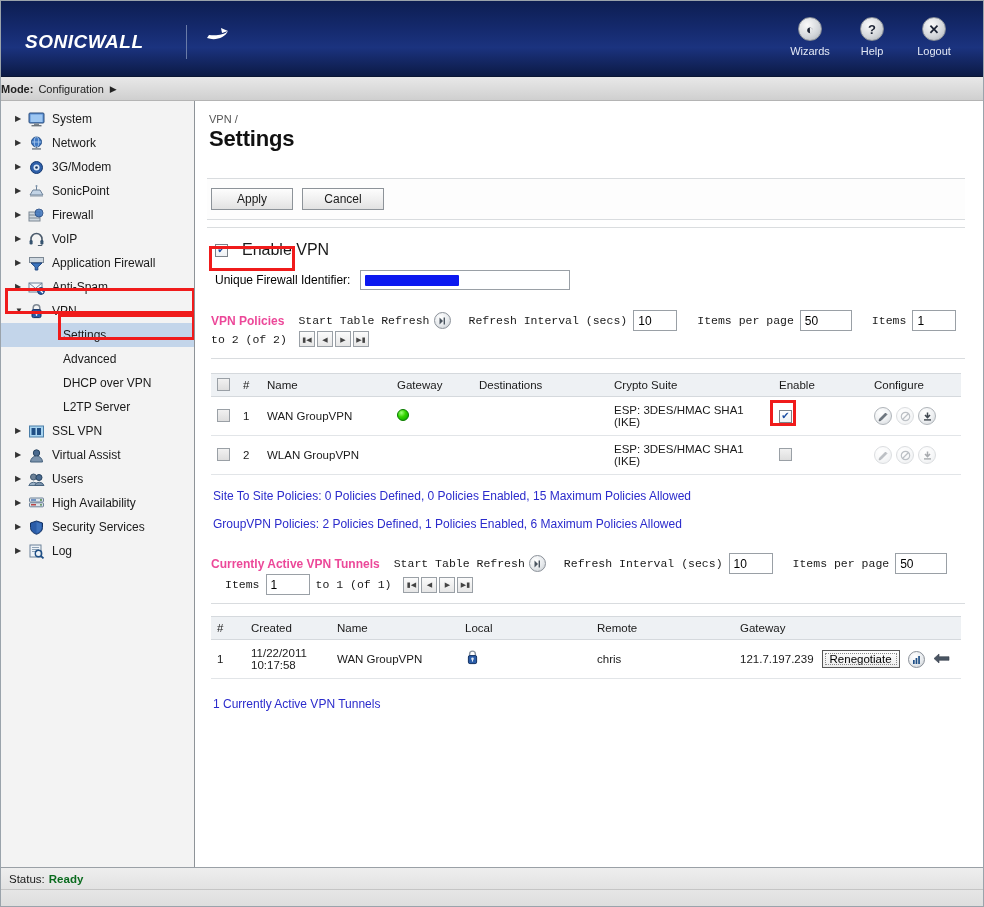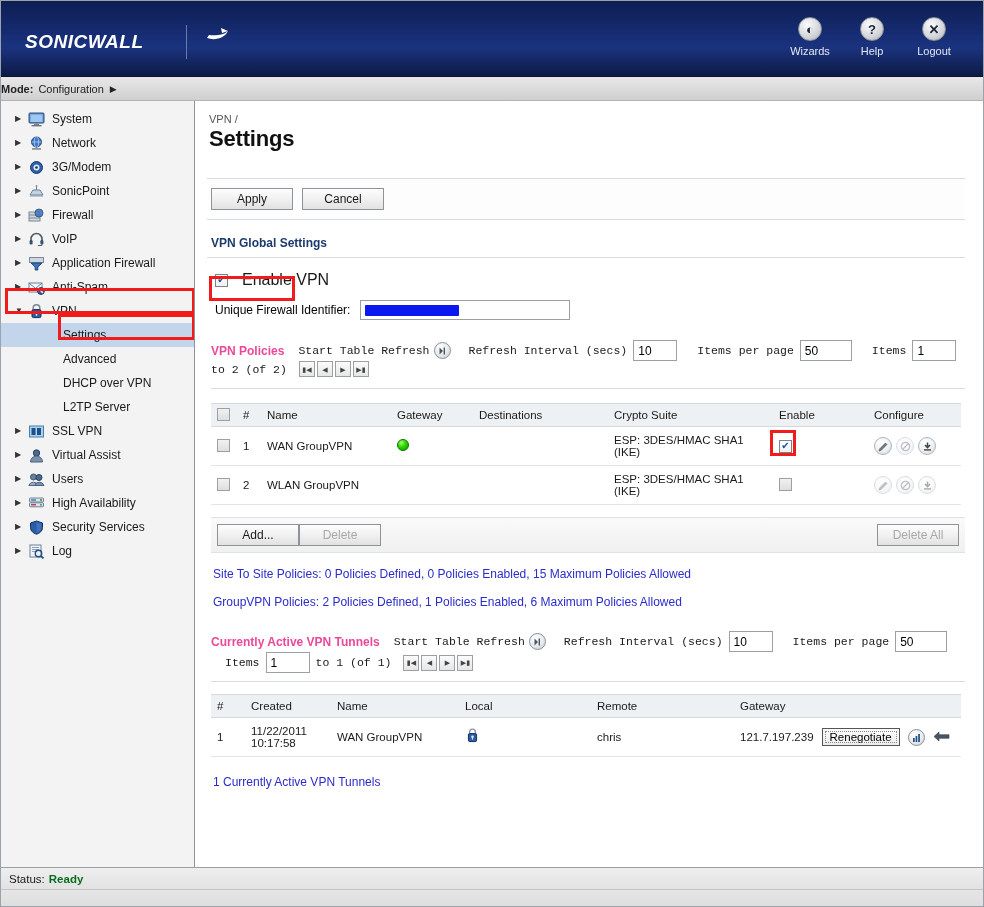--- a/index.html
+++ b/index.html
@@ -598,21 +598,20 @@
     <div class="content">
 
       <div class="breadcrumb">VPN /</div>
       <div class="page-title">Settings</div>
 
       <div class="btnbar">
         <div class="btn">Apply</div>
         <div class="btn">Cancel</div>
       </div>
 
-      <div class="section-head">VPN Global Settings</div>
       <div class="section-rule"></div>
 
       <div style="position:relative;">
         <div class="chkrow">
           <span class="ck checked"></span>
           <span class="chk-label">Enable VPN</span>
         </div>
         <div class="annot-box" style="left:2px; top:5px; width:86px; height:25px;"></div>
       </div>
 
@@ -733,26 +732,20 @@
                 </span>
               </span>
             </td>
           </tr>
         </tbody>
       </table>
 
       <div class="annot-box" style="left:563px; top:27px; width:26px; height:26px;"></div>
       </div>
 
-      <div class="actbar">
-        <div class="btn">Add...</div>
-        <div class="btn disabled">Delete</div>
-        <div class="spacer"></div>
-        <div class="btn disabled">Delete All</div>
-      </div>
 
       <span class="infolink">Site To Site Policies: 0 Policies Defined, 0 Policies Enabled, 15 Maximum Policies Allowed</span>
       <span class="infolink">GroupVPN Policies: 2 Policies Defined, 1 Policies Enabled, 6 Maximum Policies Allowed</span>
 
       <div class="tbl-toolbar" style="margin-top:22px;">
         <span class="tt-title">Currently Active VPN Tunnels</span>
         <span class="tt-lbl">Start Table Refresh</span>
         <span class="refresh-ico">
           <svg width="10" height="10" viewBox="0 0 10 10">
               <path d="M2.5 1.5 L6 5 L2.5 8.5 Z" fill="#4b5560"></path>

